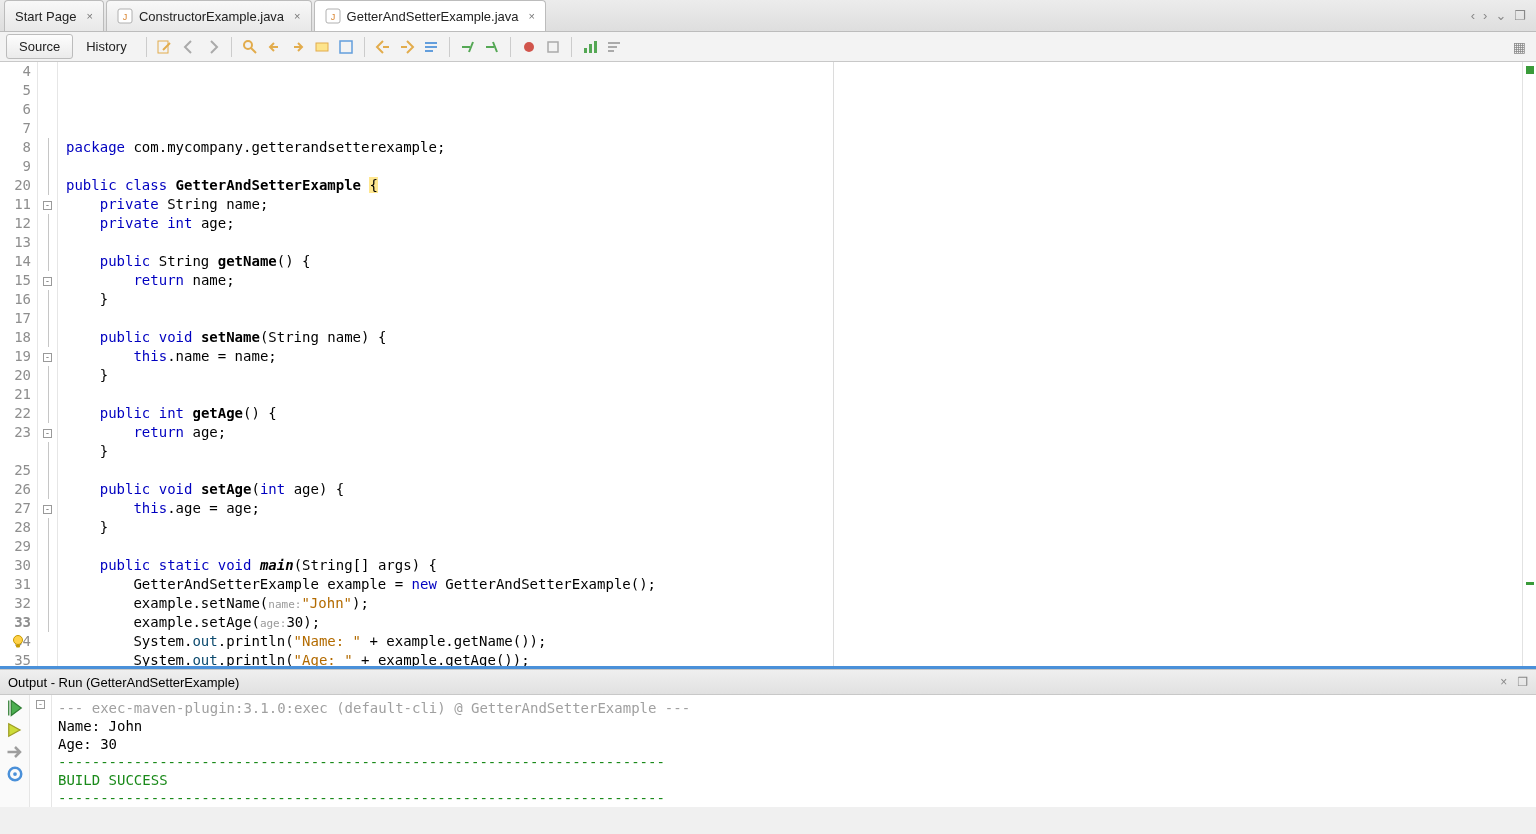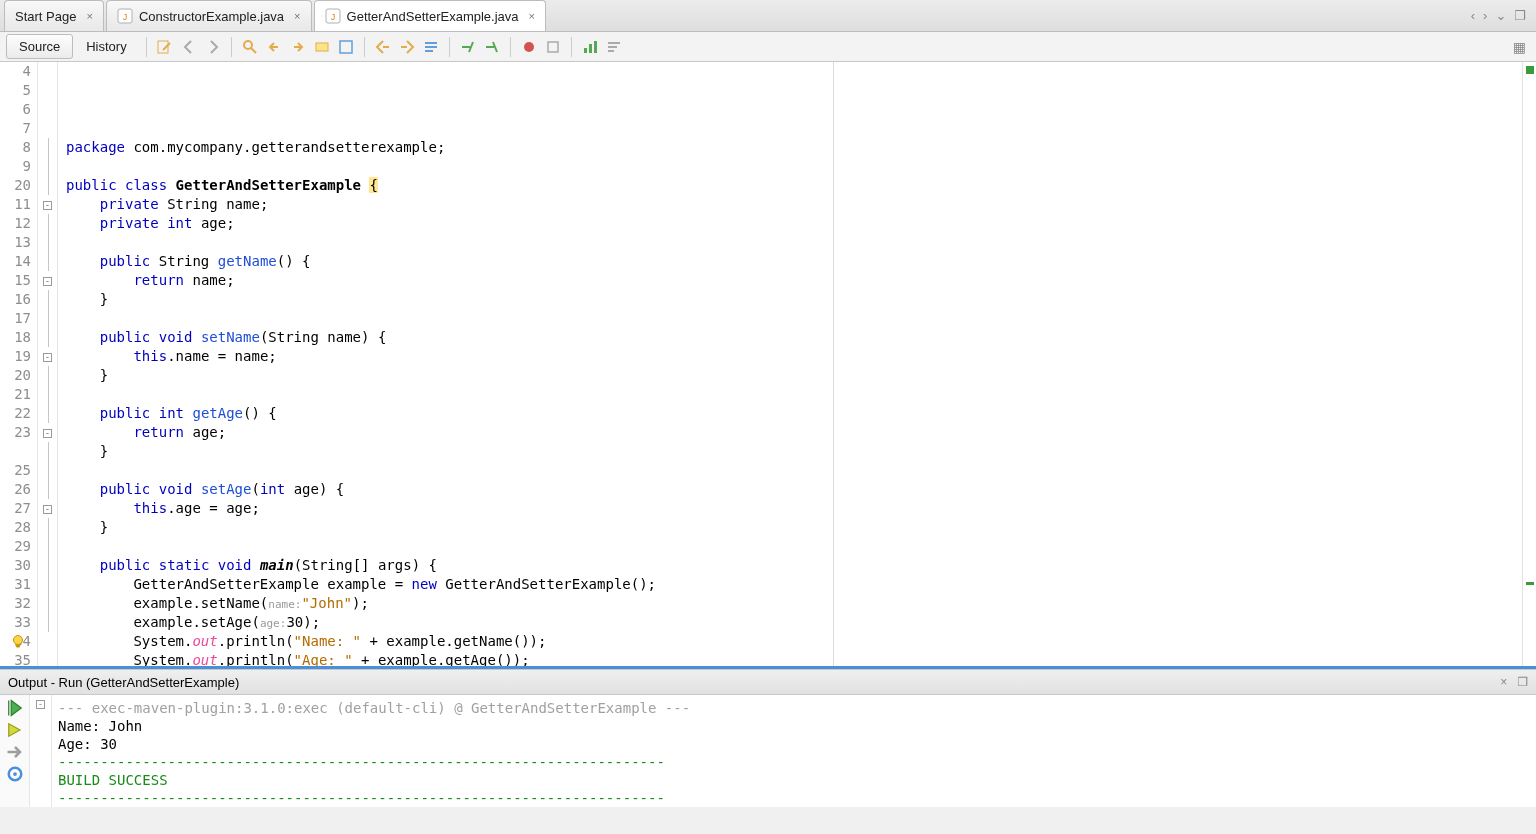--- a/index.html
+++ b/index.html
@@ -30,25 +30,25 @@
   .gutter-ln { width:38px; background:#fff; border-right:1px solid #e6e6e6; text-align:right; padding-right:6px; color:#8e8e8e; font:14px/19px "Menlo","Consolas",monospace; user-select:none; }
   .gutter-fold { width:20px; background:#fff; border-right:1px solid #e6e6e6; font:10px/19px "Menlo",monospace; color:#888; text-align:center; user-select:none; }
   .gutter-fold .box { display:inline-block; width:9px; height:9px; border:1px solid #9a9a9a; line-height:7px; font-size:9px; color:#666; background:#fff; margin-top:5px; }
   .gutter-fold .vline { display:block; height:19px; position:relative; }
   .gutter-fold .vline::before { content:""; position:absolute; left:50%; top:0; bottom:0; width:1px; background:#c6c6c6; }
   .bulb { position:absolute; left:10px; width:16px; height:16px; }
 
   .code { flex:1; font:14px/19px "Menlo","Consolas",monospace; padding-left:8px; white-space:pre; overflow:hidden; position:relative; }
   .code-row { height:19px; }
   .k  { color:#0000c0; }
-  .fn { font-weight:normal; color:#1d4ed8; }
+  .fn { font-weight:bold; color:#000000; }
   .fni{ font-weight:bold; font-style:italic; color:#000; }
   .cls{ font-weight:bold; color:#000; }
   .fld{ color:#000000; }       
-  .fldi{ color:#ec4899; font-style:italic; }
+  .fldi{ color:#0c4a6e; }
   .s  { color:#b36b00; }       
   .hint{ color:#9a9a9a; font-size:11px; }
   .brace-hl{ background:#ffe78f; }
 
   .print-margin { position:absolute; top:0; bottom:0; left:775px; width:1px; background:#dcdcdc; }
   .err-stripe { position:absolute; right:0; top:0; bottom:0; width:14px; background:#fff; border-left:1px solid #e2e2e2; }
   .err-stripe .mk-top { position:absolute; top:4px; left:3px; width:8px; height:8px; background:#3a9b3a; }
   .err-stripe .mk-mid { position:absolute; left:3px; width:8px; height:3px; background:#3a9b3a; }
 
   .divider-blue { height:3px; background:#4a90d9; }
@@ -231,21 +231,21 @@
       <div style="height: 19px;">23</div>
       <div style="height: 19px; padding-left: 40px;">24</div>
       <div style="height: 19px;">25</div>
       <div style="height: 19px;">26</div>
       <div style="height: 19px;">27</div>
       <div style="height: 19px;">28</div>
       <div style="height: 19px;">29</div>
       <div style="height: 19px;">30</div>
       <div style="height: 19px;">31</div>
       <div style="height: 19px;">32</div>
-      <div style="height: 19px;">33</div>
+      <div style="height: 19px; font-weight: bold;">33</div>
       <div style="height: 19px;">34</div>
       <div style="height: 19px;">35</div>
     </div>
   <div class="gutter-fold" id="gutter-fold">
       <div style="height: 19px;"></div>
       <div style="height: 19px;"></div>
       <div style="height: 19px;"></div>
       <div style="height: 19px;"></div>
       <div class="vline" style="height: 19px;"></div>
       <div class="vline" style="height: 19px;"></div>

